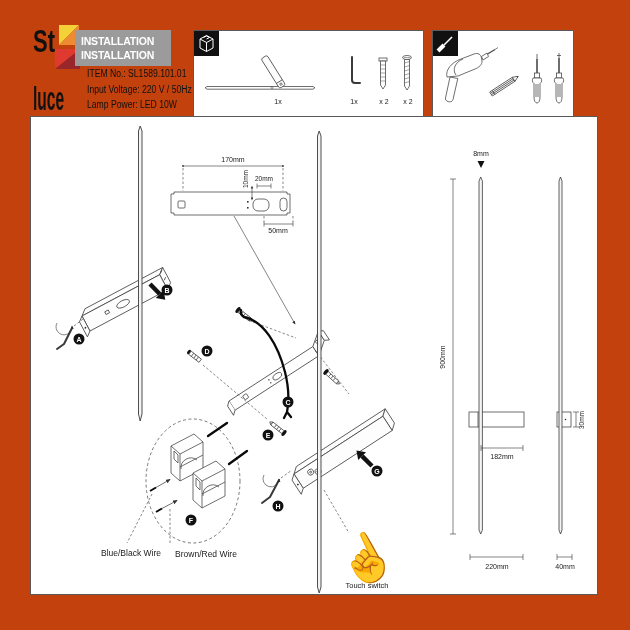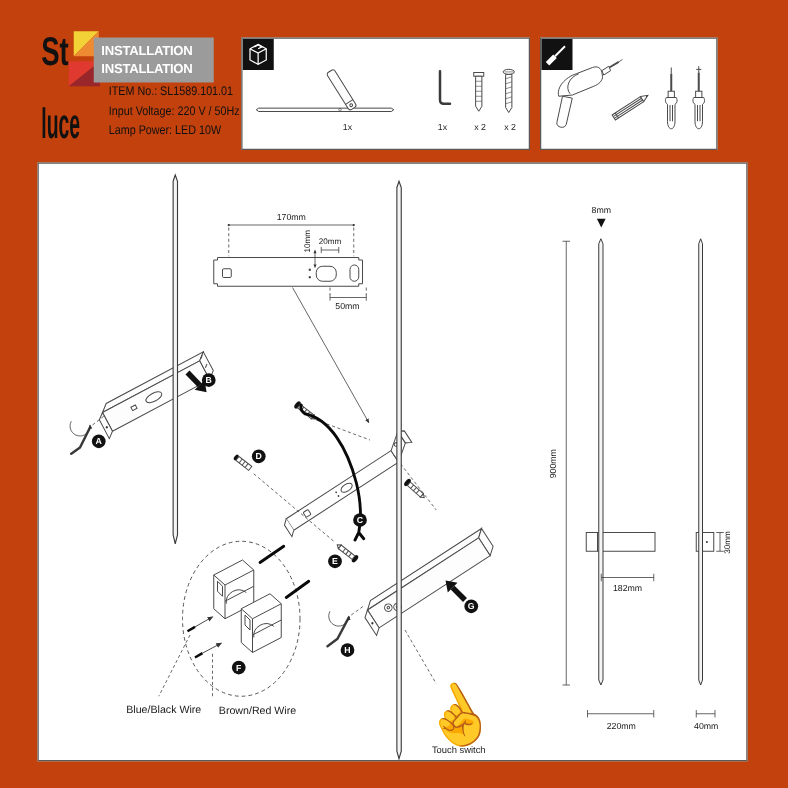--- a/index.html
+++ b/index.html
@@ -150,21 +150,21 @@
         <line x1="124" y1="24.5" x2="128" y2="24.5" stroke="#4a4a4a" stroke-width="0.8"></line>
         <line x1="126" y1="27" x2="126" y2="42" stroke="#4a4a4a" stroke-width="1.6"></line>
         <rect x="123.5" y="42" width="5" height="5" class="wh" stroke-width="0.6"></rect>
         <path d="M122,47 C121,49 121,51 123,52.5 L123,66 C123,70 124.5,72 126,72 C127.5,72 129,70 129,66 L129,52.5 C131,51 131,49 130,47 Z" class="wh" stroke-width="0.7"></path>
         <line x1="125" y1="53" x2="125" y2="66" class="ln" stroke-width="0.4"></line>
         <line x1="127" y1="53" x2="127" y2="66" class="ln" stroke-width="0.4"></line>
       </g>
     </svg>
   </div>
 
-  <div class="abs frame" style="left:30px;top:130px;width:568px;height:479px;">
+  <div class="abs frame" style="left:30px;top:116px;width:568px;height:479px;">
     <svg width="566" height="477" viewBox="0 0 566 477">
       <defs>
         <marker id="arr" markerWidth="7" markerHeight="7" refX="5" refY="2.5" orient="auto">
           <path d="M0,0 L6,2.5 L0,5 Z" fill="#333"></path>
         </marker>
       </defs>
 
       <g>
         <path d="M143,75 L256,75 L256,77 L259,77 L259,96 L256,96 L256,98 L143,98 L143,96 L140,96 L140,77 L143,77 Z" class="wh"></path>
         <rect x="147" y="84" width="7" height="7" rx="1" class="wh" stroke-width="0.7"></rect>

